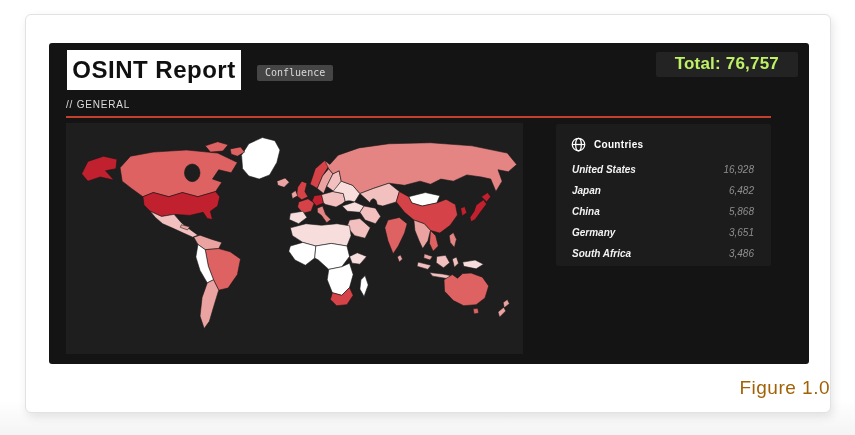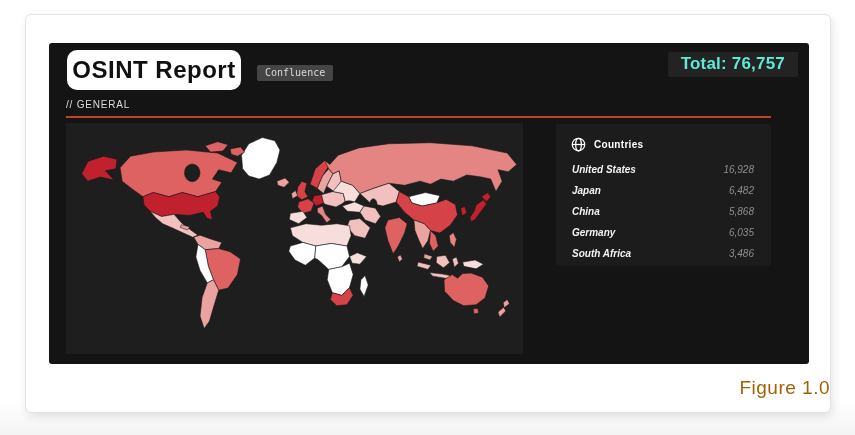--- a/index.html
+++ b/index.html
@@ -12,36 +12,36 @@
     box-shadow:2px 4px 10px rgba(0,0,0,0.10);
   }
 
   .panel {
     position:absolute; left:23px; top:28px; width:760px; height:321px;
     background:#141414; border-radius:3px;
   }
 
   .title-box {
     position:absolute; left:18px; top:7px; width:174px; height:40px;
-    background:#ffffff; display:flex; align-items:center; justify-content:center;border-radius:10px;
+    background:#ffffff; display:flex; align-items:center; justify-content:center;
   }
   .title-box span { font-size:24px; font-weight:bold; color:#101010; letter-spacing:0.5px; }
 
   .badge {
     position:absolute; left:208px; top:22px;
     background:#454545; color:#d9d9d9;
     font-family:"DejaVu Sans Mono", monospace; font-size:10px;
     padding:2px 8px 3px; border-radius:2px;
   }
 
   .total {
     position:absolute; right:11px; top:9px;
-    background:#232323; color:#5eead4;
+    background:#232323; color:#bef264;
     font-size:17px; font-weight:bold; letter-spacing:0.2px;
-    padding:2px 13px 3px; border-radius:2px;
+    padding:2px 19px 3px; border-radius:2px;
   }
 
   .section-label {
     position:absolute; left:17px; top:56px;
     color:#dcdcdc; font-size:10px; letter-spacing:0.8px;
   }
 
   .accent-line { position:absolute; left:17px; top:73px; width:705px; height:2px; background:#c2402c; }
 
   .map-box { position:absolute; left:17px; top:80px; width:457px; height:231px; background:#1e1e1e; }
@@ -163,21 +163,21 @@
         <div class="country-row">
           <span class="country-name">Japan</span>
           <span class="country-value">6,482</span>
         </div>
         <div class="country-row">
           <span class="country-name">China</span>
           <span class="country-value">5,868</span>
         </div>
         <div class="country-row">
           <span class="country-name">Germany</span>
-          <span class="country-value">6,035</span>
+          <span class="country-value">3,651</span>
         </div>
         <div class="country-row">
           <span class="country-name">South Africa</span>
           <span class="country-value">3,486</span>
         </div>
       </div>
 
     </div>
 
     <div class="figure-caption">Figure 1.0</div>

